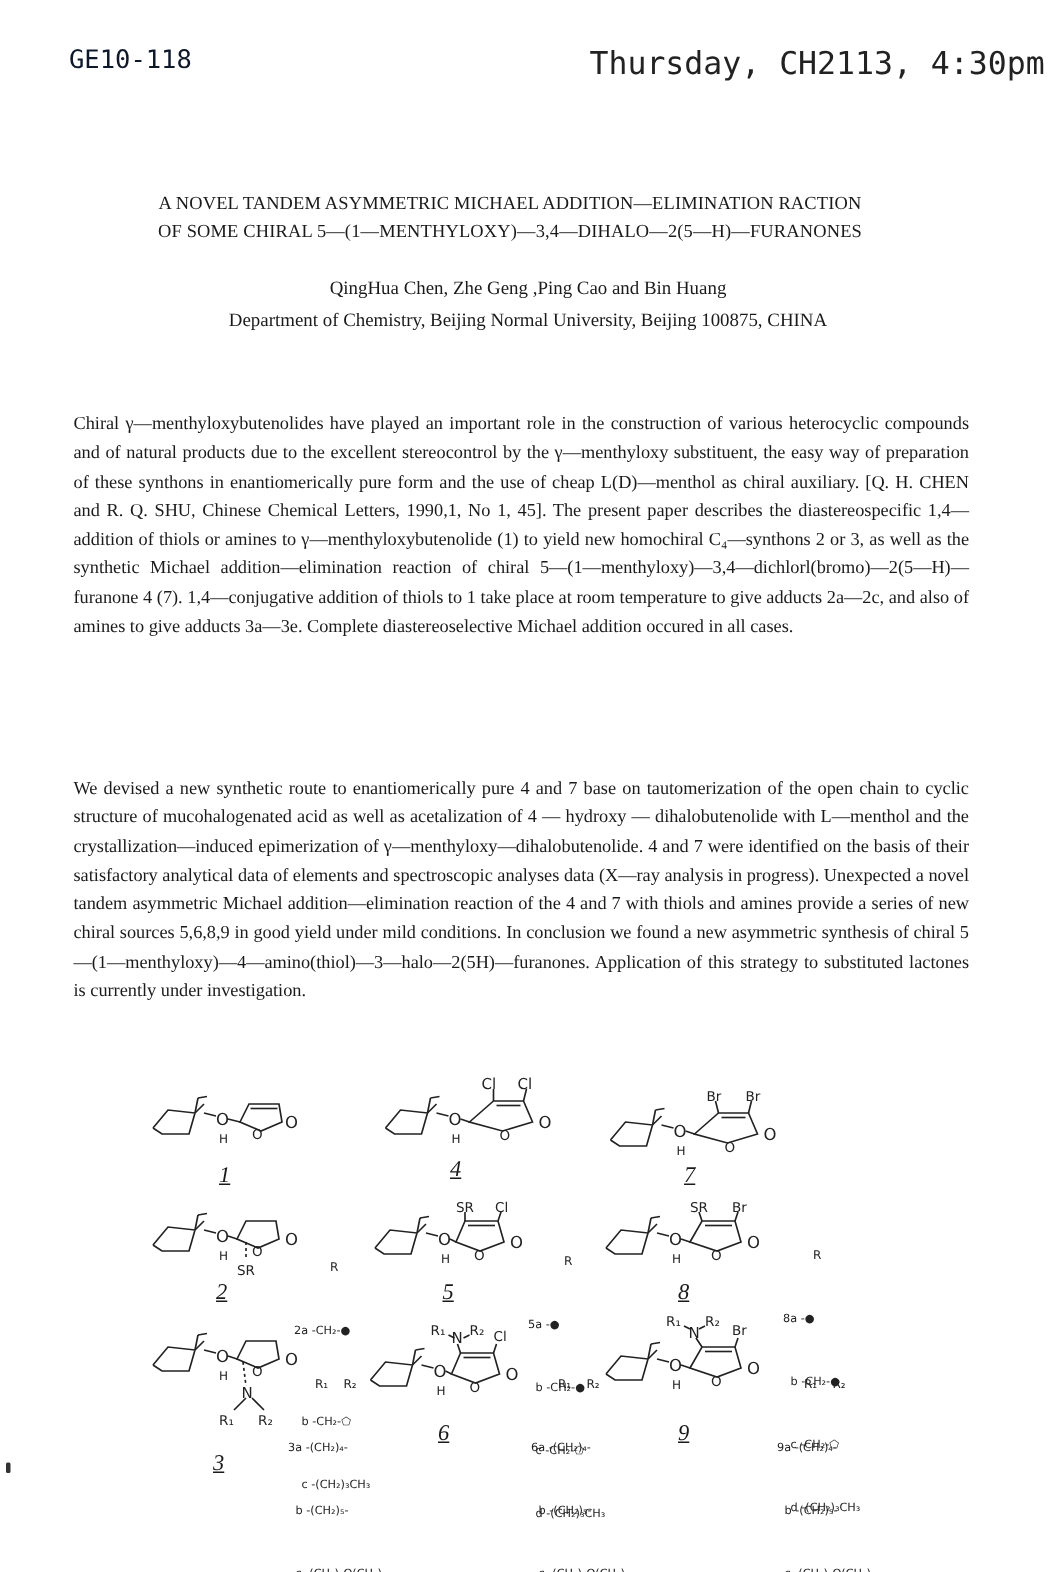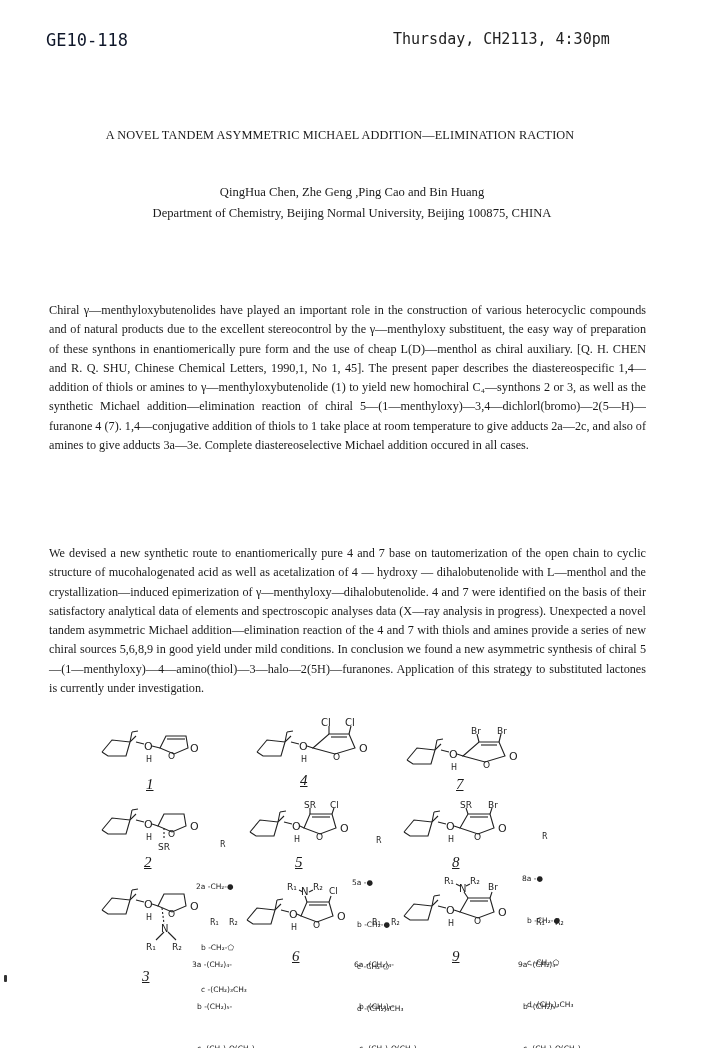--- a/index.html
+++ b/index.html
@@ -3,43 +3,44 @@
 <meta charset="utf-8">
 <style>
   html, body { margin: 0; padding: 0; }
   body {
     width: 704px; height: 1048px; position: relative; overflow: hidden;
     background: #ffffff; color: #1a1a1a;
     font-family: "Liberation Serif", "DejaVu Serif", serif;
   }
   .mono { font-family: "DejaVu Sans Mono", "Liberation Mono", monospace; }
   .hdr-left { position: absolute; left: 46px; top: 30px; font-size: 17px; color: #0f172a; }
-  .hdr-right { position: absolute; left: 393px; top: 30px; font-size: 15px; color: #222; }
+  .hdr-right { position: absolute; left: 393px; top: 30px; font-size: 21px; color: #222; }
   .title { position: absolute; left: 0; width: 680px; top: 126px; text-align: center; font-size: 12.3px; line-height: 19px; letter-spacing: 0.1px; }
   .authors { position: absolute; left: 0; width: 704px; top: 182px; text-align: center; font-size: 12.6px; line-height: 21px; }
   .authors .u { }
-  .para { position: absolute; left: 49px; width: 597px; font-size: 12.2px; line-height: 19.3px; text-align: justify; text-align-last: left; margin-top: 28px; }
+  .para { position: absolute; left: 49px; width: 597px; font-size: 12.2px; line-height: 19.3px; text-align: justify; text-align-last: left; }
   .p1 { top: 273px; }
   .p2 { top: 516px; }
   .scheme { position: absolute; left: 0; top: 720px; width: 704px; height: 270px; }
   .cmpd-label { position: absolute; font-size: 15px; text-decoration: underline; font-style: italic; }
   .rtable { position: absolute; font-family: "DejaVu Sans", sans-serif; font-size: 7.5px; line-height: 14px; color: #222; white-space: pre; }
   .rtable .rhead { font-size: 8px; }
   .stray { position: absolute; left: 4px; top: 975px; width: 3px; height: 7px; background: #333; border-radius: 1px; }
   svg.struct { position: absolute; overflow: visible; }
   svg.struct text { font-family: "DejaVu Sans", sans-serif; fill: #222; }
 </style>
 </head>
 <body>
 
 <div class="hdr-left mono">GE10-118</div>
 <div class="hdr-right mono">Thursday, CH2113, 4:30pm</div>
 
 <div class="title">
   <div>A NOVEL TANDEM ASYMMETRIC MICHAEL ADDITION—ELIMINATION RACTION</div>
+  <div>OF SOME CHIRAL 5—(1—MENTHYLOXY)—3,4—DIHALO—2(5—H)—FURANONES</div>
 </div>
 
 <div class="authors">
   <div><span class="u">QingHua Chen</span><span>, Zhe Geng ,Ping Cao and Bin Huang</span></div>
   <div>Department of Chemistry, Beijing Normal University, Beijing 100875, CHINA</div>
 </div>
 
 <div class="para p1">Chiral γ—menthyloxybutenolides have played an important role in the construction of various heterocyclic compounds and of natural products due to the excellent stereocontrol by the γ—menthyloxy substituent, the easy way of preparation of these synthons in enantiomerically pure form and the use of cheap L(D)—menthol as chiral auxiliary. [Q. H. CHEN and R. Q. SHU, Chinese Chemical Letters, 1990,1, No 1, 45]. The present paper describes the diastereospecific 1,4—addition of thiols or amines to γ—menthyloxybutenolide (1) to yield new homochiral C₄—synthons 2 or 3, as well as the synthetic Michael addition—elimination reaction of chiral 5—(1—menthyloxy)—3,4—dichlorl(bromo)—2(5—H)—furanone 4 (7). 1,4—conjugative addition of thiols to 1 take place at room temperature to give adducts 2a—2c, and also of amines to give adducts 3a—3e. Complete diastereoselective Michael addition occured in all cases.</div>
 <div class="para p2">We devised a new synthetic route to enantiomerically pure 4 and 7 base on tautomerization of the open chain to cyclic structure of mucohalogenated acid as well as acetalization of 4 — hydroxy — dihalobutenolide with L—menthol and the crystallization—induced epimerization of γ—menthyloxy—dihalobutenolide. 4 and 7 were identified on the basis of their satisfactory analytical data of elements and spectroscopic analyses data (X—ray analysis in progress). Unexpected a novel tandem asymmetric Michael addition—elimination reaction of the 4 and 7 with thiols and amines provide a series of new chiral sources 5,6,8,9 in good yield under mild conditions. In conclusion we found a new asymmetric synthesis of chiral 5—(1—menthyloxy)—4—amino(thiol)—3—halo—2(5H)—furanones. Application of this strategy to substituted lactones is currently under investigation.</div>
 

